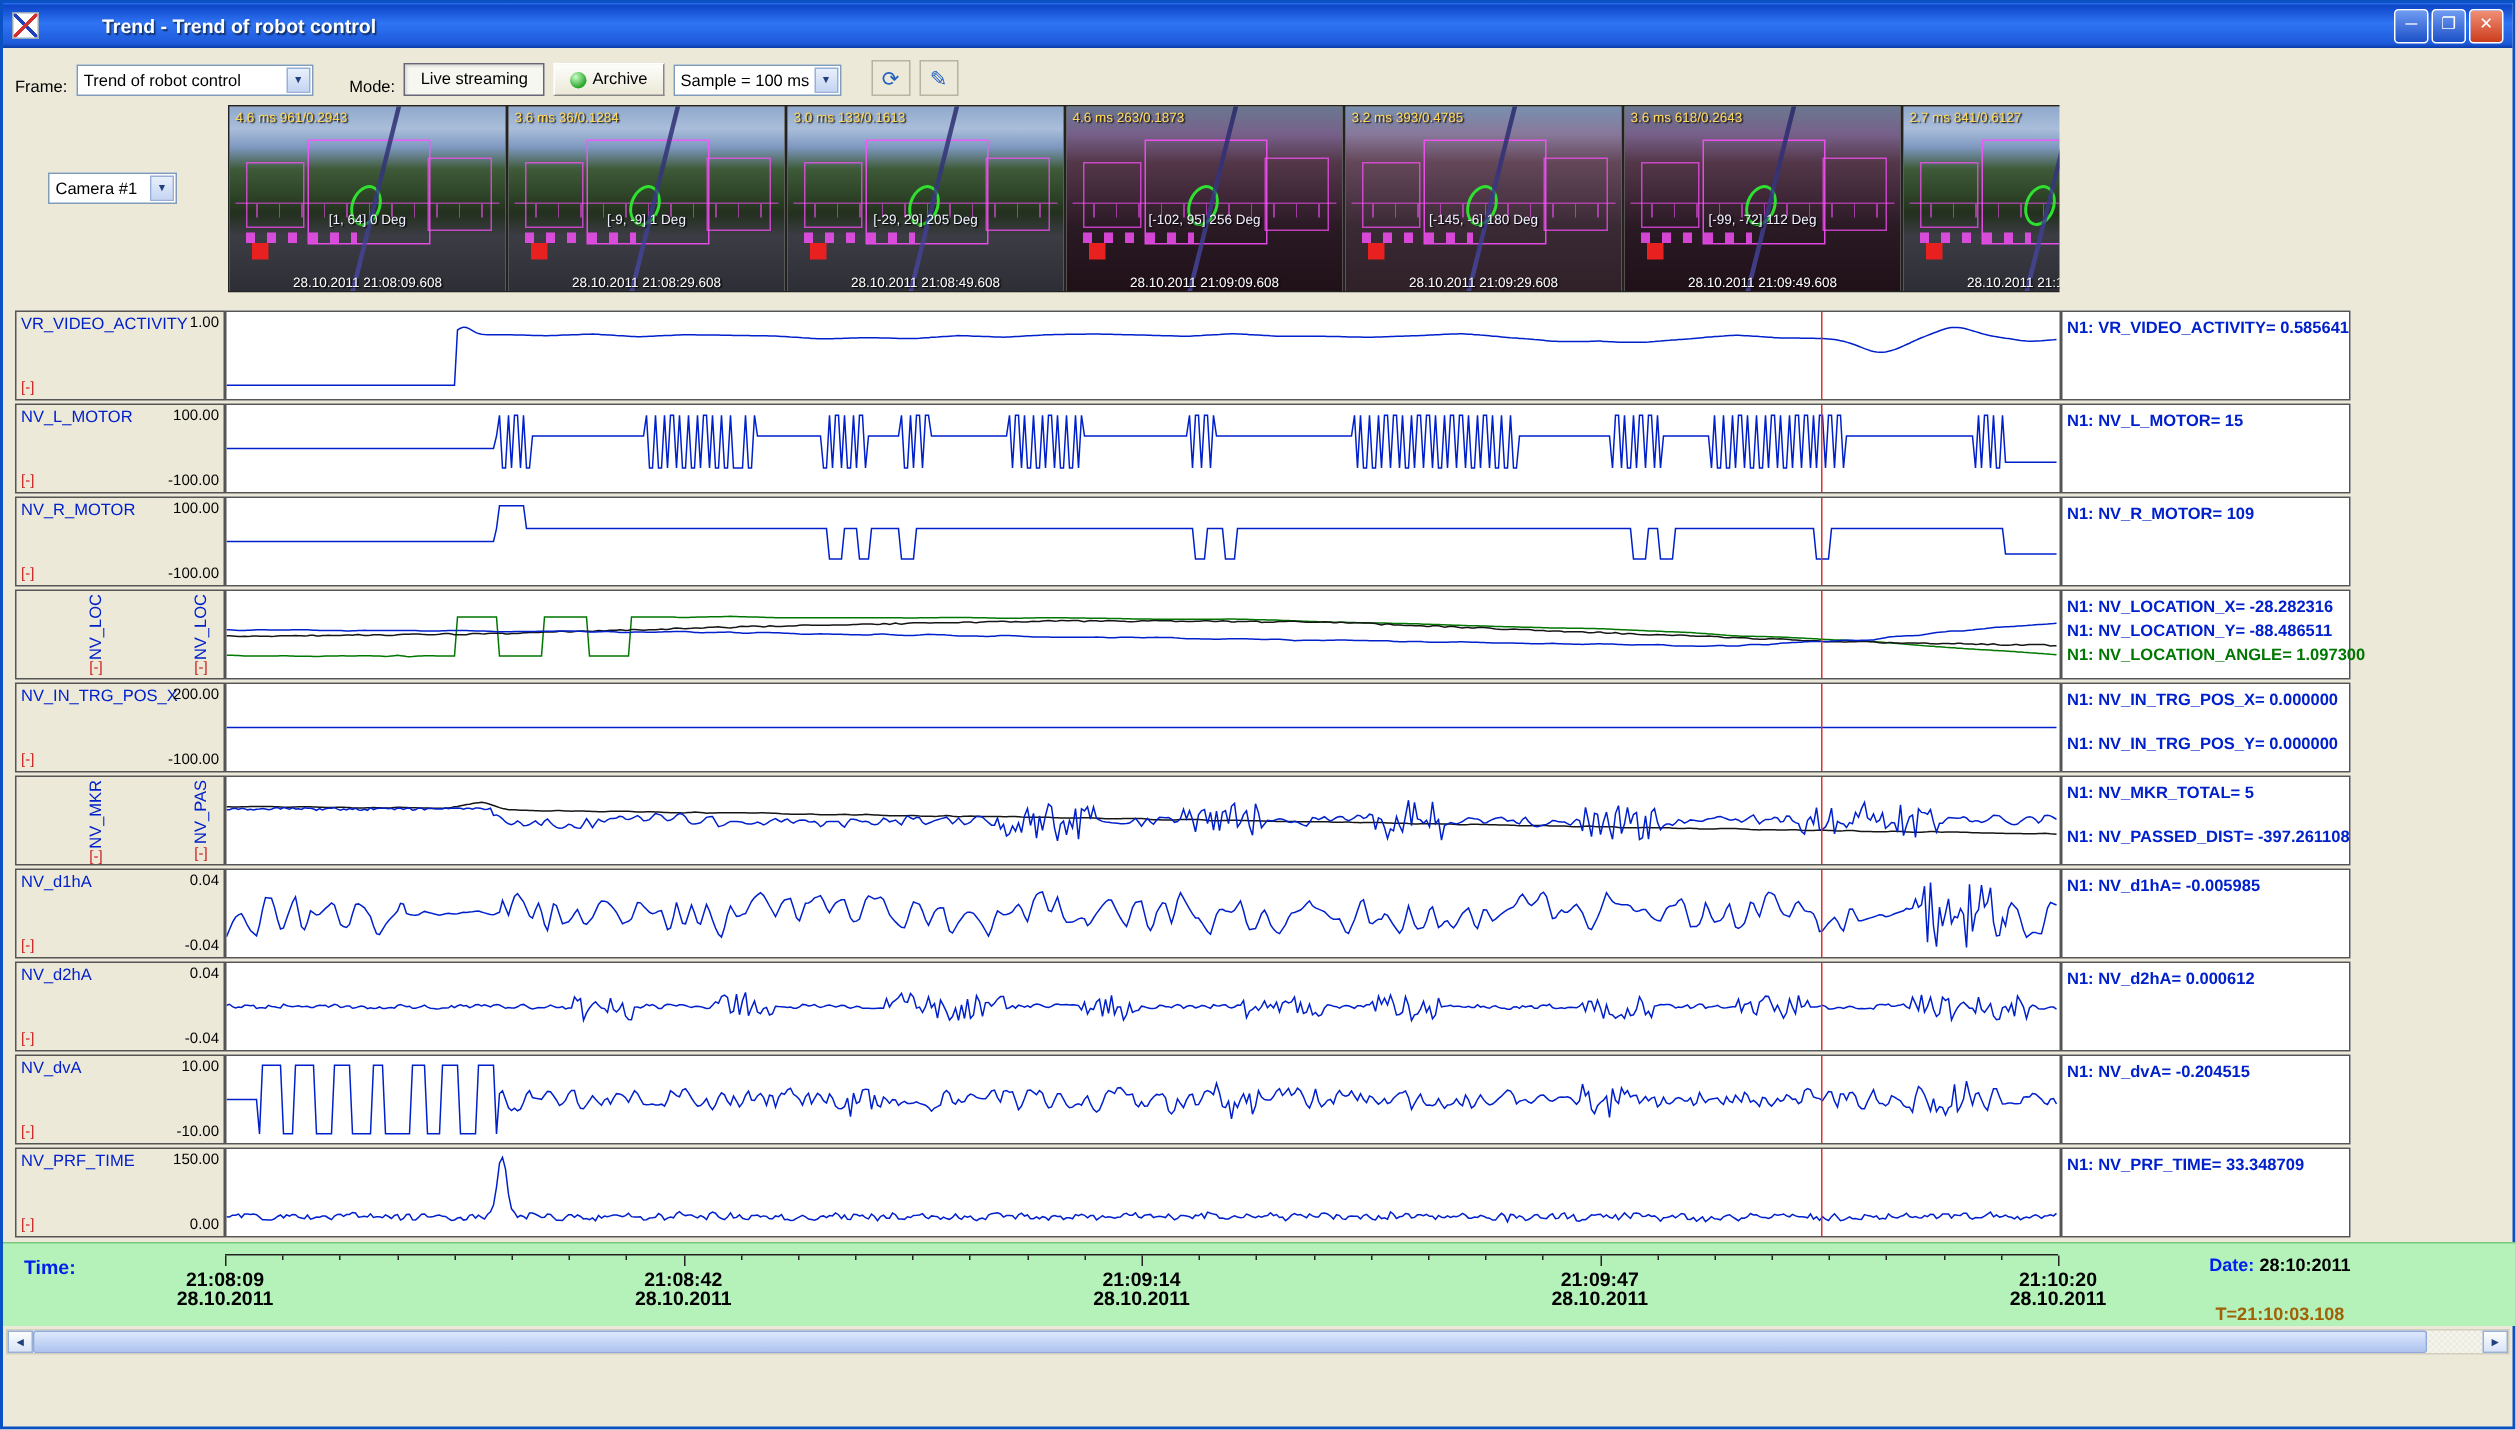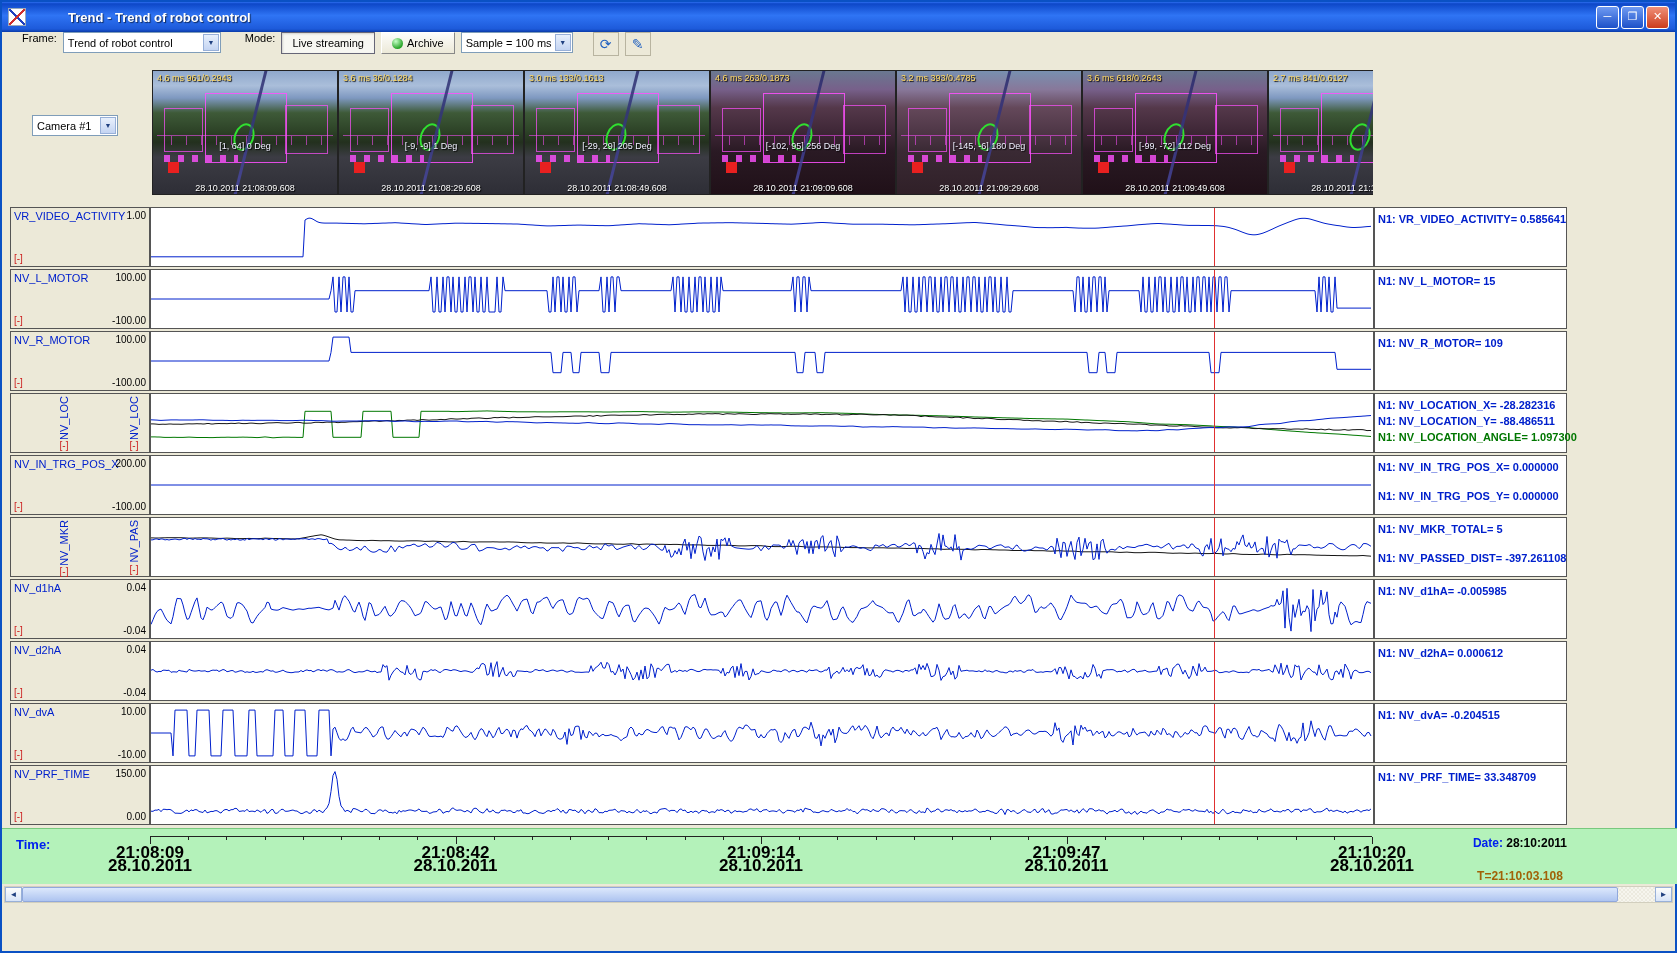--- a/index.html
+++ b/index.html
@@ -12,21 +12,21 @@
     display:flex;align-items:center;padding:0 6px;box-sizing:border-box;gap:36px;}
   .app-icon{width:16px;height:16px;background:#fff;border:1px solid #9ab;margin-right:6px;
     background-image:linear-gradient(135deg,transparent 45%,#d03030 45%,#d03030 55%,transparent 55%),linear-gradient(45deg,transparent 45%,#2040c0 45%,#2040c0 55%,transparent 55%);}
   .title-text{color:#fff;font-weight:bold;font-size:13px;text-shadow:1px 1px 1px rgba(0,0,0,.6);flex:1;}
   .winbtns{display:flex;gap:2px;}
   .wbtn{width:21px;height:21px;border-radius:3px;border:1px solid #fff;color:#fff;font-size:11px;line-height:19px;text-align:center;
     background:linear-gradient(180deg,#6f9bf2,#1c50c8);cursor:default;}
   .wbtn.close{background:linear-gradient(180deg,#f09078,#cc3c1c);}
 
   
-  .toolbar{position:absolute;top:30px;left:0;right:0;height:32px;display:flex;align-items:flex-start;gap:6px;padding:0 20px;box-sizing:border-box;}
+  .toolbar{position:absolute;top:30px;left:0;right:0;height:32px;display:flex;align-items:flex-end;gap:6px;padding:0 8px;box-sizing:border-box;}
   .lbl{font-size:11px;color:#000;}
   .xpselect{height:21px;background:#fff;border:1px solid #7f9db9;display:flex;align-items:center;font-size:11px;box-sizing:border-box;position:relative;padding-left:4px;}
   .xpselect .arrow{position:absolute;right:1px;top:1px;bottom:1px;width:16px;background:linear-gradient(180deg,#e8f0fc,#c4d4f2);border:1px solid #98b0d8;box-sizing:border-box;font-size:7px;color:#204080;display:flex;align-items:center;justify-content:center;}
   .btn{height:22px;border:1px solid #888;border-top-color:#fff;border-left-color:#fff;background:linear-gradient(180deg,#fdfdfb,#ece9d8);font-size:11px;display:flex;align-items:center;gap:4px;padding:0 10px;}
   .btn.active{border:1px solid #667;background:#f7f7f2;box-shadow:inset 1px 1px 2px rgba(0,0,0,.15);}
   .greenball{width:11px;height:11px;border-radius:50%;background:radial-gradient(circle at 35% 30%,#c8ffc8,#28a428 70%);display:inline-block;}
   .iconbtn{width:26px;height:24px;border:1px solid #b8b4a0;background:#ece9d8;display:flex;align-items:center;justify-content:center;font-size:14px;color:#2060c0;}
 
   
   .cam-select{position:absolute;left:30px;top:113px;width:86px;}
@@ -67,21 +67,21 @@
   .r2 .ro + .ro{margin-top:13px;}
 
   
   .timebar{position:absolute;top:826px;left:0;width:1677px;height:56px;background:#b4f2ba;border-top:1px solid #78c87e;box-sizing:border-box;}
   .time-label{position:absolute;left:14px;top:8px;font-size:13px;font-weight:bold;color:#0020ee;}
   .axis{position:absolute;left:148px;top:7px;width:1222px;height:8px;border-top:1px solid #222;}
   .tick{position:absolute;top:0;width:1px;background:#222;}
   .tick.major{height:7px;}
   .tick.minor{height:3px;}
   .axis-labels{position:absolute;left:148px;top:17px;width:1222px;height:30px;}
-  .tlabel{position:absolute;transform:translateX(-50%);text-align:center;font-size:17px;font-weight:bold;color:#000;line-height:13px;white-space:nowrap;}
+  .tlabel{position:absolute;transform:translateX(-50%);text-align:center;font-size:13px;font-weight:bold;color:#000;line-height:13px;white-space:nowrap;}
   .date-box{position:absolute;right:112px;top:7px;text-align:center;font-size:12px;font-weight:bold;}
   .date-line .d-lbl{color:#0020ee;}
   .date-line .d-val{color:#000;}
   .cursor-time{color:#a16207;margin-top:19px;}
 
   
   .hscroll{position:absolute;top:884px;left:2px;right:2px;height:17px;background:repeating-conic-gradient(#f6f5ee 0% 25%,#eceadf 0% 50%) 0 0/4px 4px;border:1px solid #d2cfbe;box-sizing:border-box;}
   .sarrow{position:absolute;top:0;width:17px;height:15px;background:linear-gradient(180deg,#fdfdfb,#d8e4f8);border:1px solid #98b0d8;box-sizing:border-box;font-size:8px;color:#204080;text-align:center;line-height:13px;}
   .sarrow.left{left:0;}
   .sarrow.right{right:0;}

